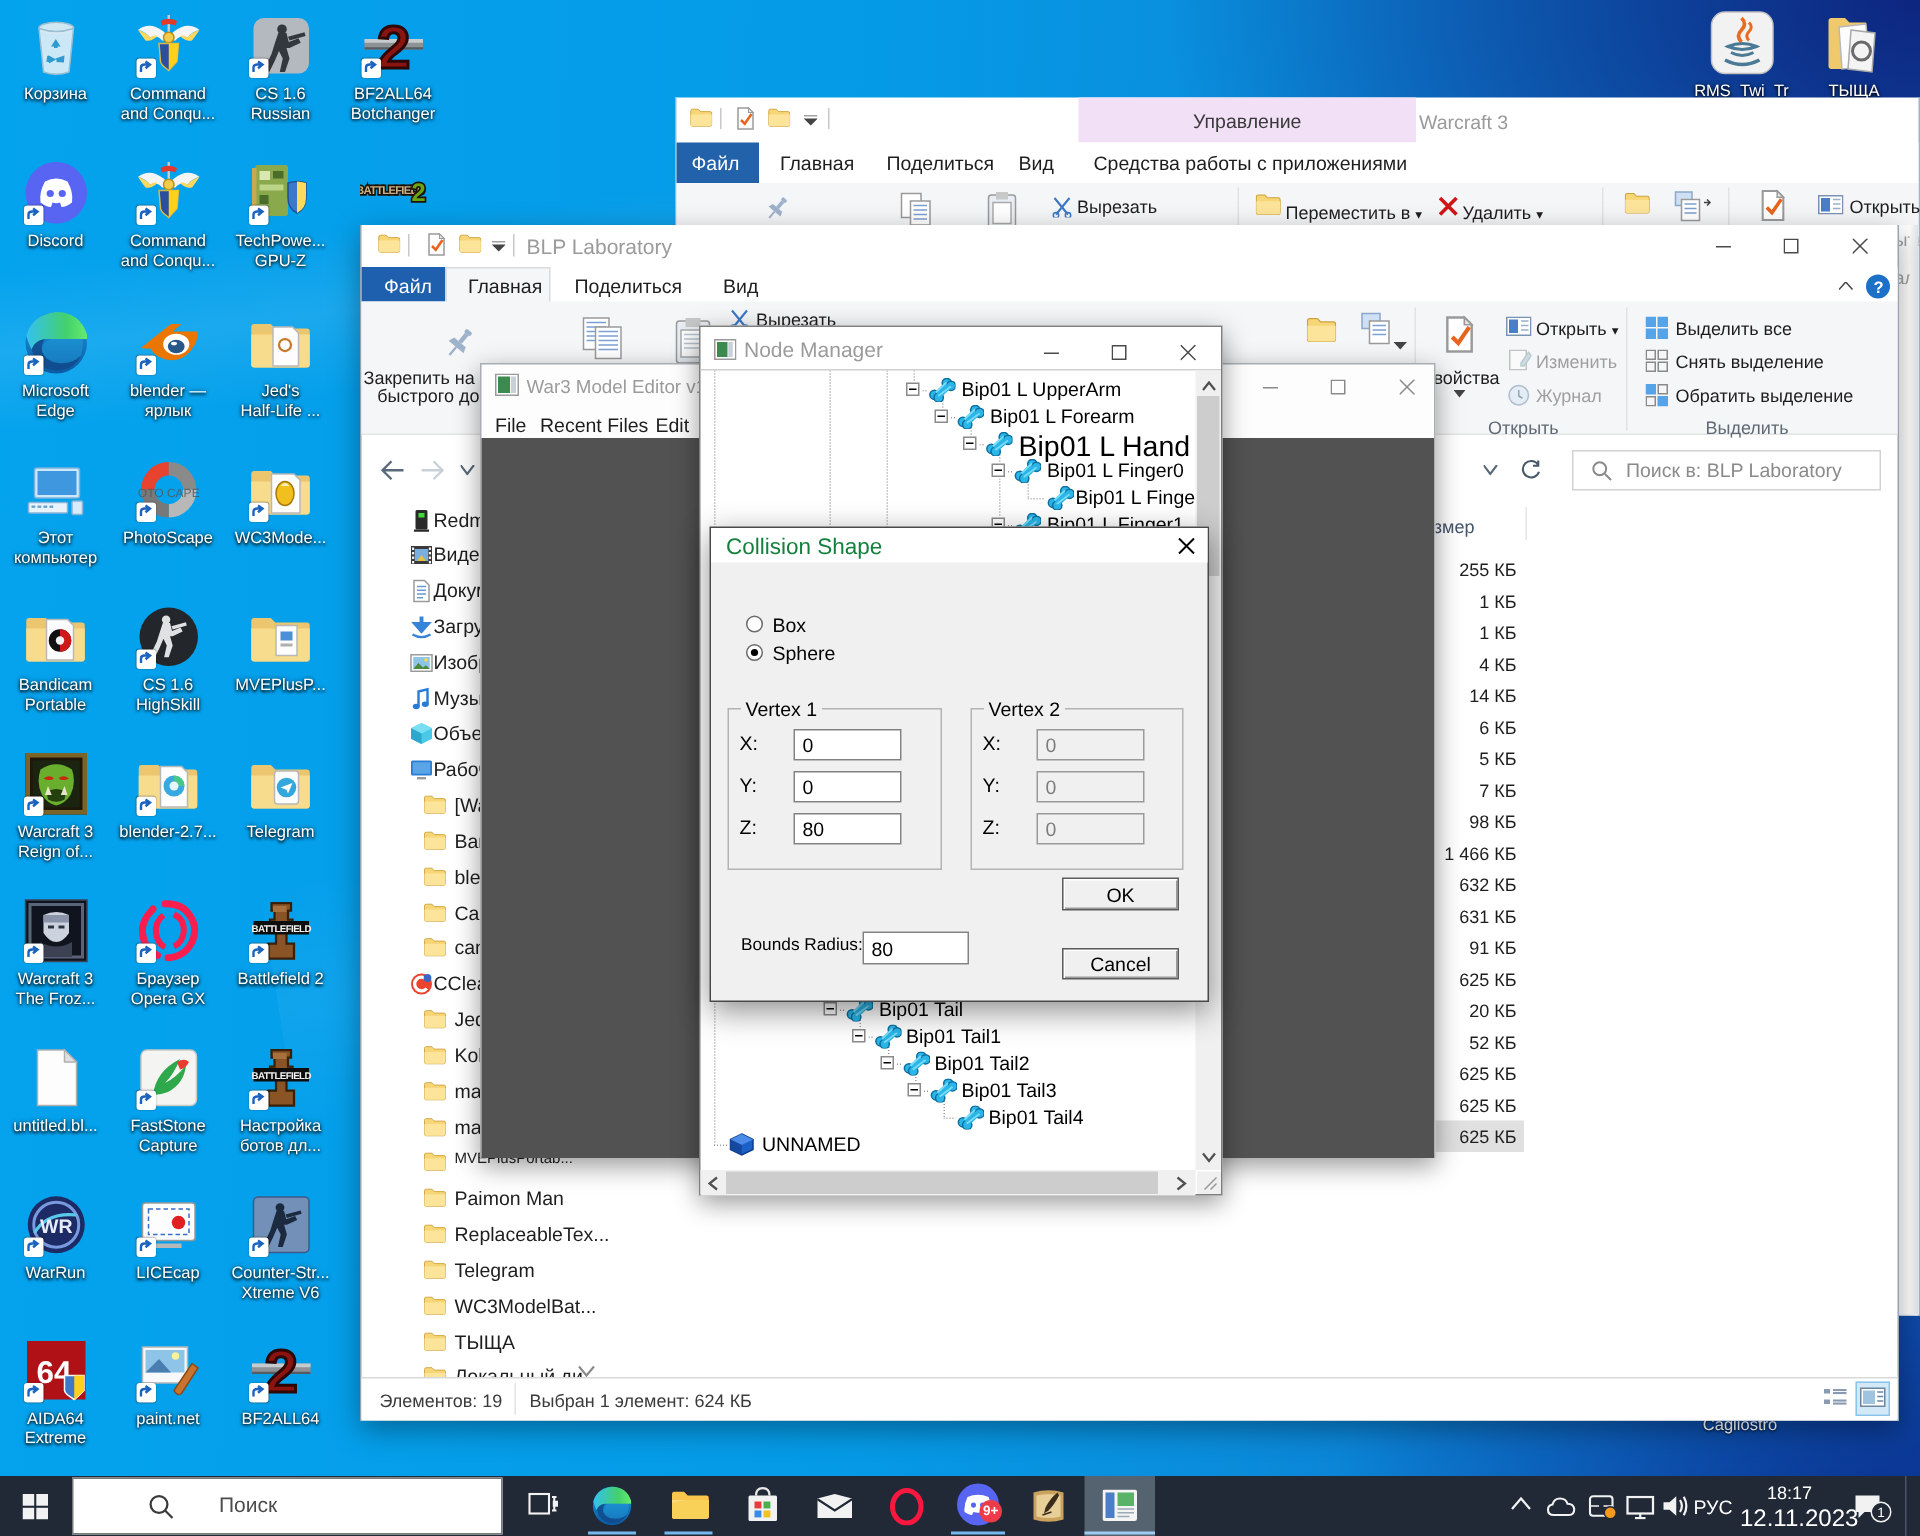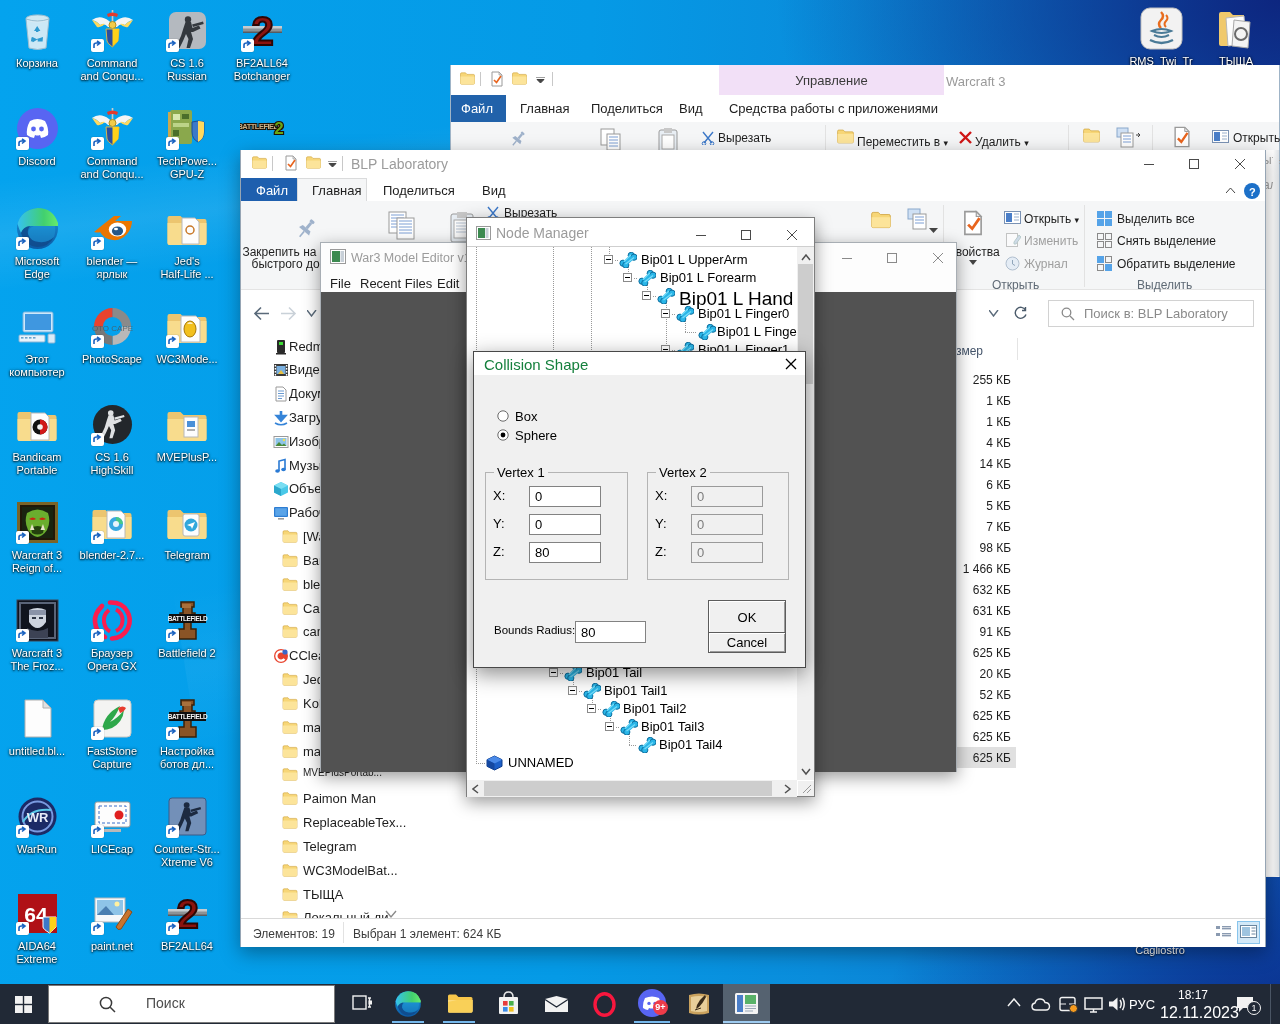--- a/index.html
+++ b/index.html
@@ -1193,21 +1193,21 @@
 <div class="tx" style="left:19px;top:164px;font-size:13px;color:#000">Y:</div>
 <div class="inp" style="left:55px;top:162px;width:72px;height:21px">0</div>
 <div class="tx" style="left:181px;top:164px;font-size:13px;color:#000">Y:</div>
 <div class="inp" style="left:217px;top:162px;width:72px;height:21px;background:#f0f0f0;border-color:#9a9a9a;color:#7c7c7c">0</div>
 <div class="tx" style="left:19px;top:192px;font-size:13px;color:#000">Z:</div>
 <div class="inp" style="left:55px;top:190px;width:72px;height:21px">80</div>
 <div class="tx" style="left:181px;top:192px;font-size:13px;color:#000">Z:</div>
 <div class="inp" style="left:217px;top:190px;width:72px;height:21px;background:#f0f0f0;border-color:#9a9a9a;color:#7c7c7c">0</div>
 <div class="tx" style="left:20px;top:272px;font-size:11.5px;color:#000">Bounds Radius:</div>
 <div class="inp" style="left:101px;top:269px;width:71px;height:22px">80</div>
-<div class="btn" style="left:234px;top:248px;width:78px;height:34px">OK</div>
+<div class="btn" style="left:234px;top:233px;width:78px;height:22px">OK</div>
 <div class="btn" style="left:234px;top:280px;width:78px;height:21px">Cancel</div>
 </div>
 <div class="ab" id="taskbar" style="left:0;top:984px;width:1280px;height:40px;background:#212936">
 <svg class="ab" style="left:15px;top:12px" width="17" height="17">
       <rect x="0" y="0" width="7.8" height="7.8" fill="#f2f2f2"></rect>
       <rect x="9.2" y="0" width="7.8" height="7.8" fill="#f2f2f2"></rect>
       <rect x="0" y="9.2" width="7.8" height="7.8" fill="#f2f2f2"></rect>
       <rect x="9.2" y="9.2" width="7.8" height="7.8" fill="#f2f2f2"></rect>
     </svg>
 <div class="ab" style="left:48px;top:1px;width:287px;height:38px;background:#fff;border:1px solid #7a7a7a"></div>

